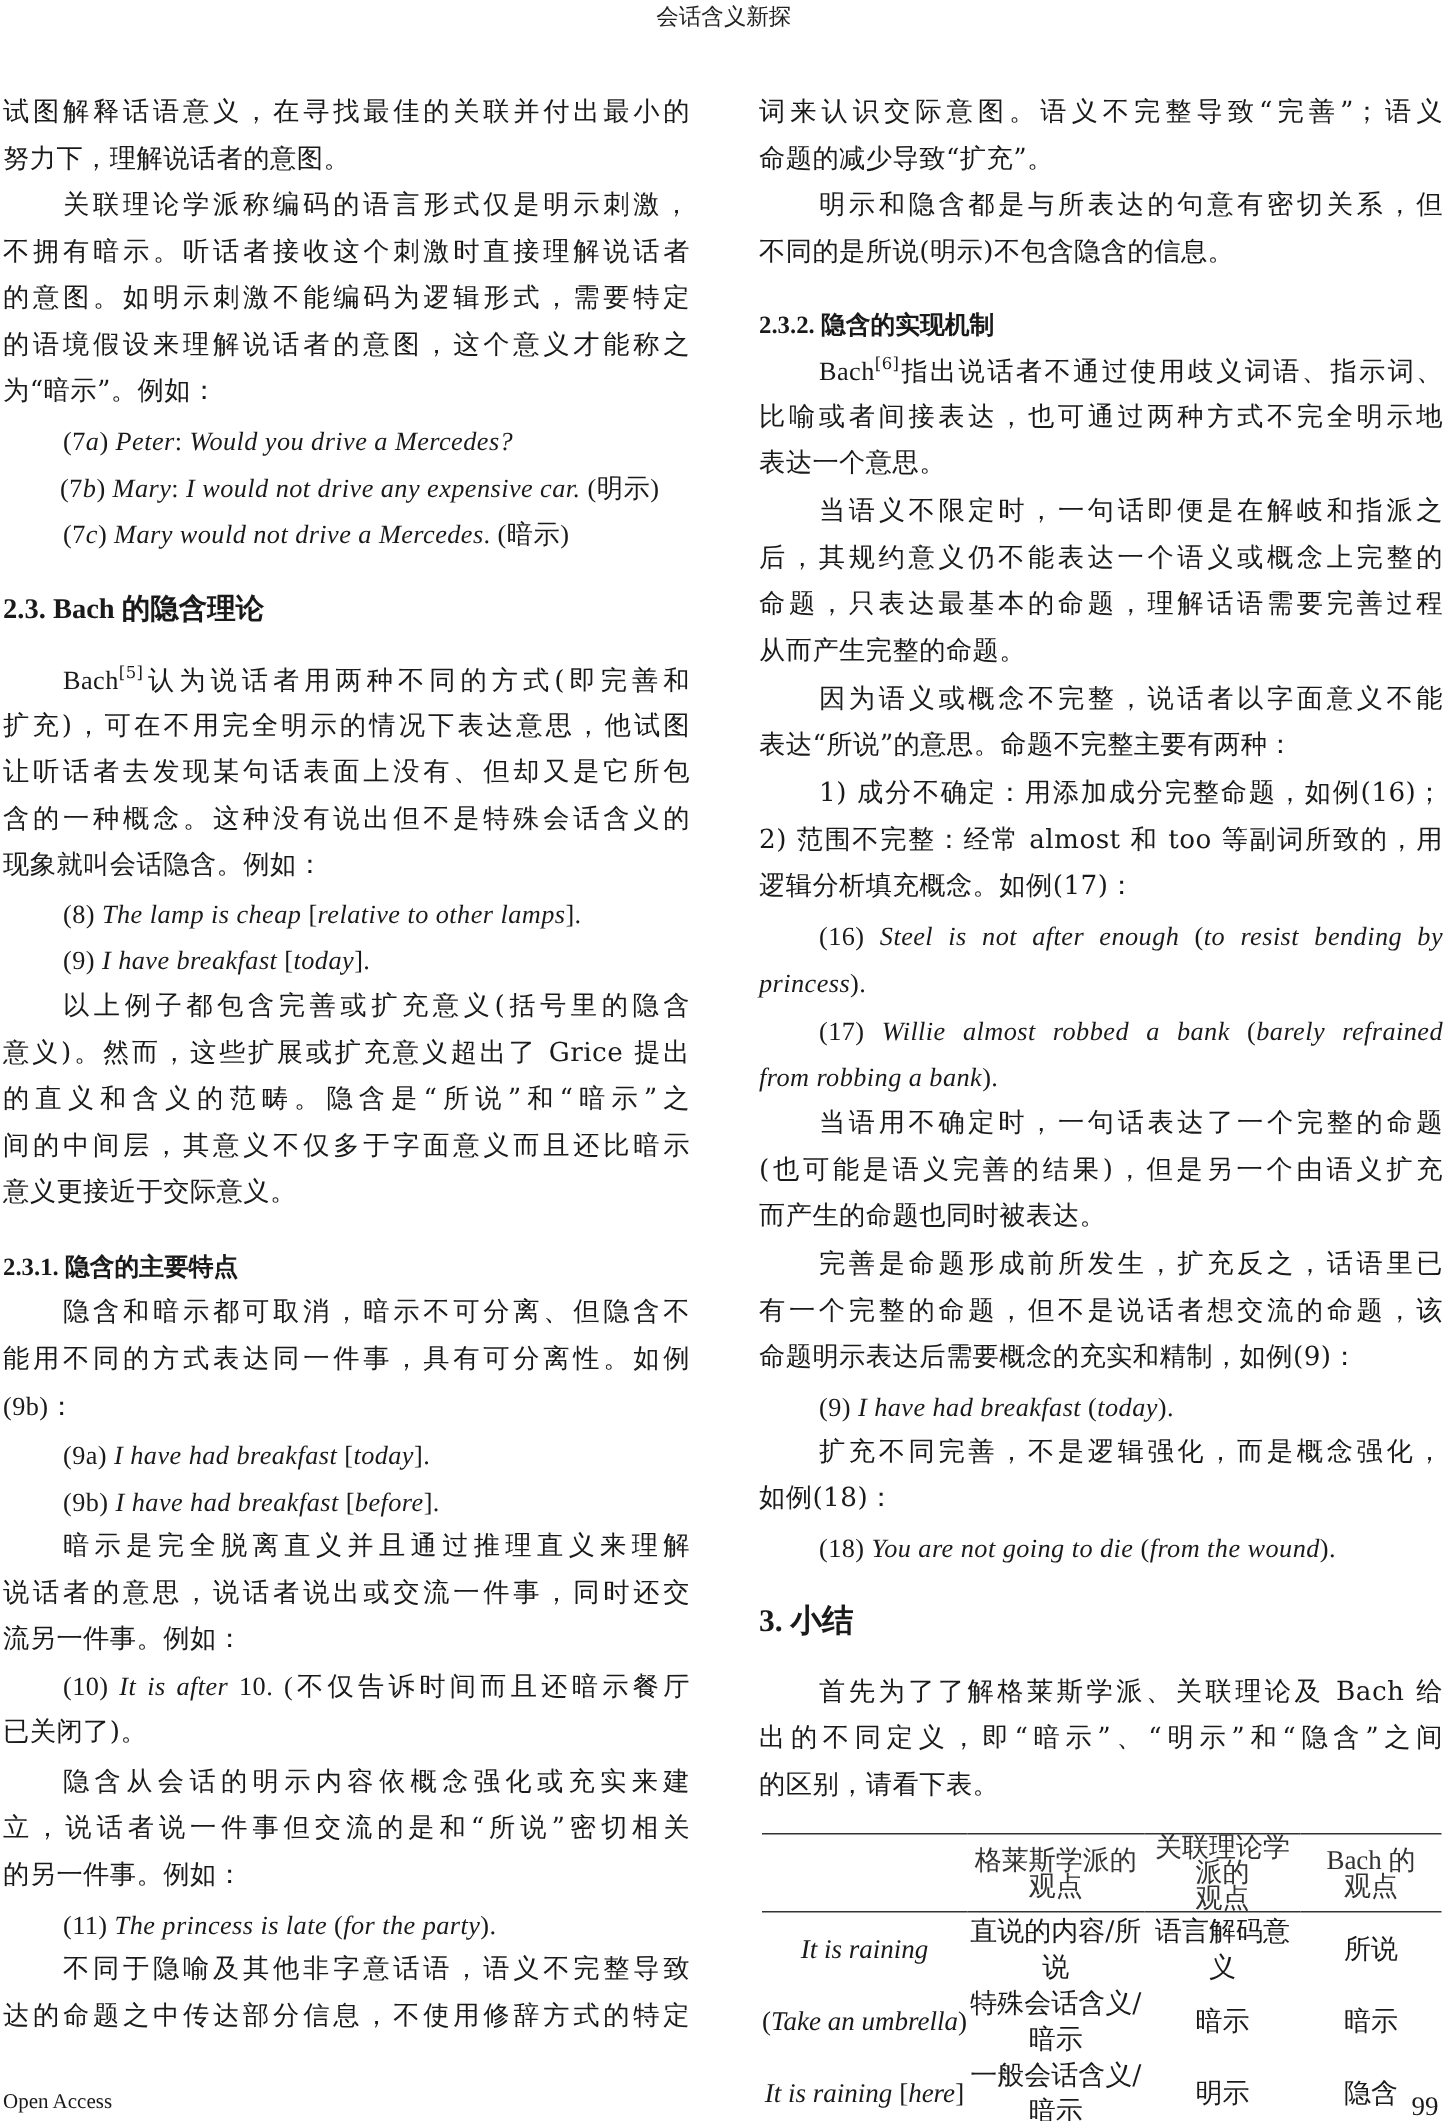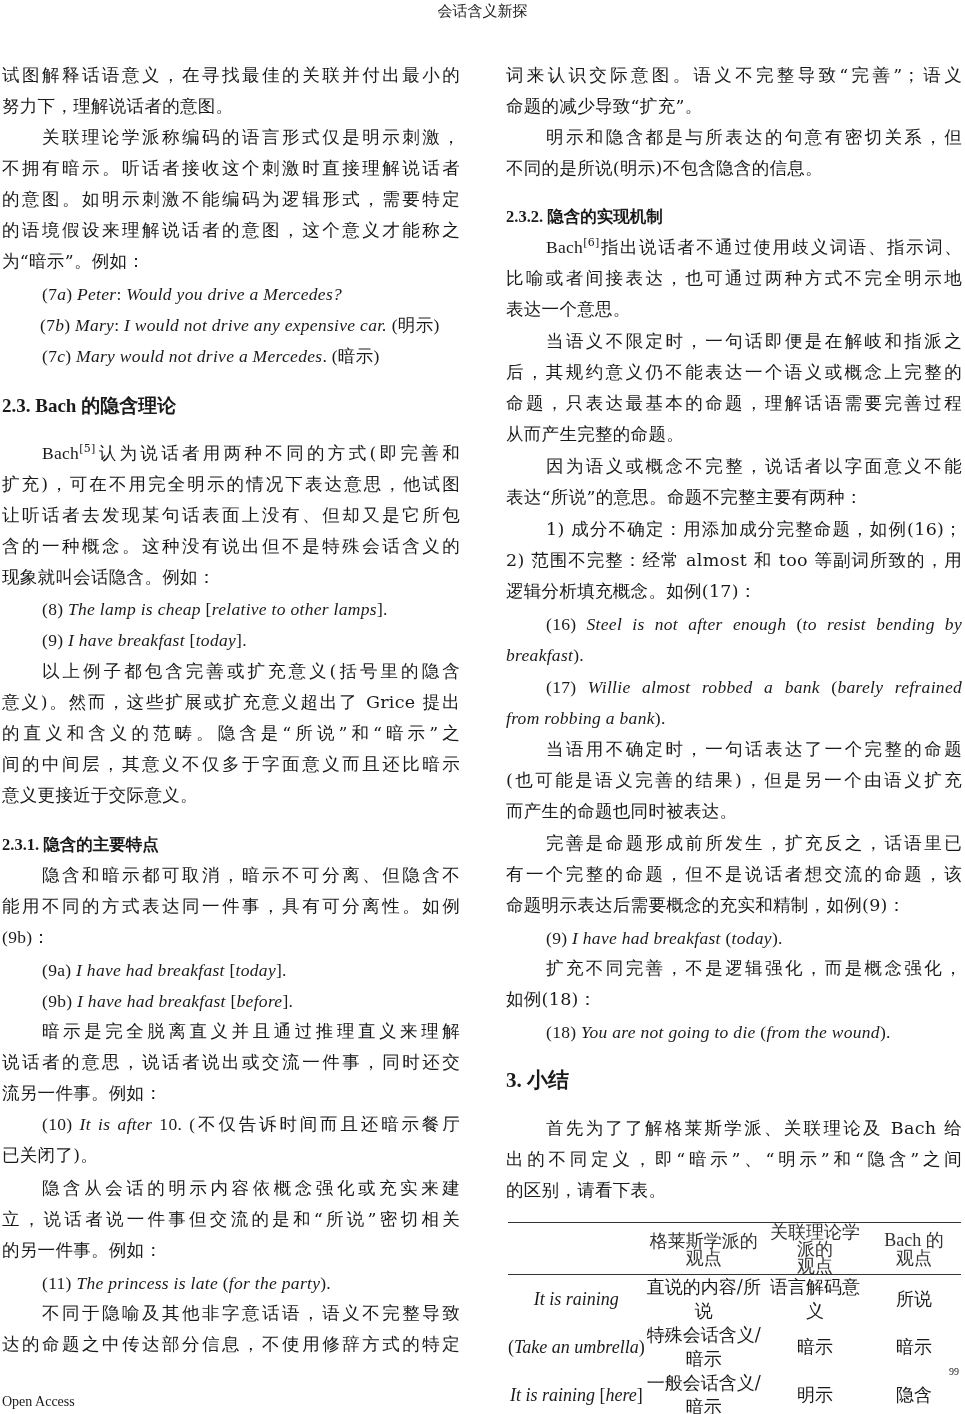--- a/index.html
+++ b/index.html
@@ -22,21 +22,21 @@
   i { font-family: "Liberation Serif", serif; font-style: italic; }
   sup { font-size: 11px; line-height: 0; }
   table.cmp { position: absolute; left: 508px; top: 1222px; width: 453px; border-collapse: collapse;
               font-size: 18px; }
   table.cmp th, table.cmp td { text-align: center; font-weight: normal; padding: 0; }
   table.cmp thead tr { height: 40px; border-top: 1.5px solid #333; border-bottom: 1.5px solid #333; }
   table.cmp tbody tr { height: 30px; }
   table.cmp tbody tr:last-child { border-bottom: 1.5px solid #333; }
   table.cmp th { line-height: 17px; color: #333; }
   .footer-left { position: absolute; left: 2px; top: 1394px; font-size: 14px; font-family: "Liberation Serif", serif; }
-  .footer-right { position: absolute; right: 6px; top: 1366px; font-size: 10px; font-family: "Liberation Serif", serif; text-align: right; }
+  .footer-right { position: absolute; right: 6px; top: 1394px; font-size: 18px; font-family: "Liberation Serif", serif; text-align: right; }
 </style>
 </head>
 <body>
 
 <div class="running-head">会话含义新探</div>
 
 <div class="col col-left">
   <div class="ln justify" style="top:64px">试图解释话语意义，在寻找最佳的关联并付出最小的</div>
   <div class="ln" style="top:95px">努力下，理解说话者的意图。</div>
 
@@ -137,21 +137,21 @@
   <div class="ln" style="top:486px">表达“所说”的意思。命题不完整主要有两种：</div>
 
   <div class="ln ind justify" style="top:518px">1)  成分不确定：用添加成分完整命题，如例(16)；</div>
   <div class="ln justify" style="top:549px">2)  范围不完整：经常 almost 和 too 等副词所致的，用</div>
   <div class="ln" style="top:580px">逻辑分析填充概念。如例(17)：</div>
 
   <div class="ln ind justify latin" style="top:613px">
     <span>(16) </span><i>Steel is not after enough</i><span> (</span><i>to resist bending by</i>
   </div>
   <div class="ln latin" style="top:644px">
-    <i>breakfast</i><span>).</span>
+    <i>princess</i><span>).</span>
   </div>
 
   <div class="ln ind justify latin" style="top:676px">
     <span>(17) </span><i>Willie almost robbed a bank</i><span> (</span><i>barely refrained</i>
   </div>
   <div class="ln latin" style="top:707px">
     <i>from robbing a bank</i><span>).</span>
   </div>
 
   <div class="ln ind justify" style="top:738px">当语用不确定时，一句话表达了一个完整的命题</div>

